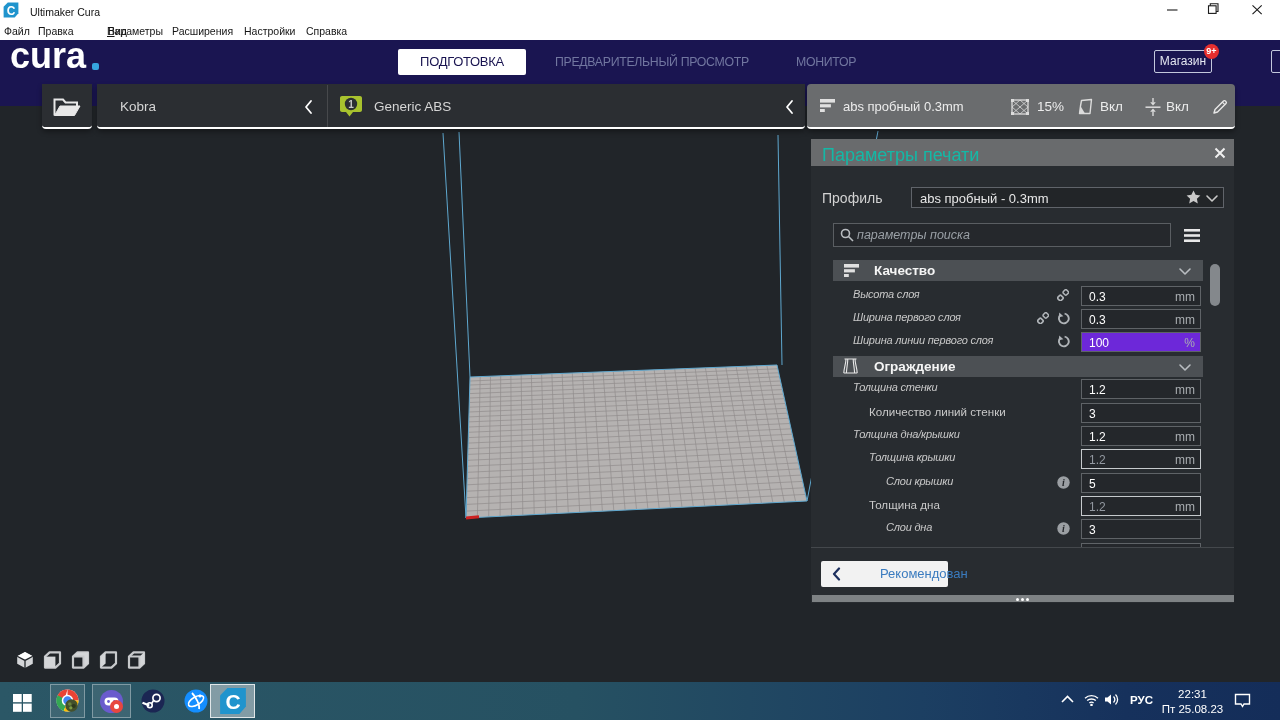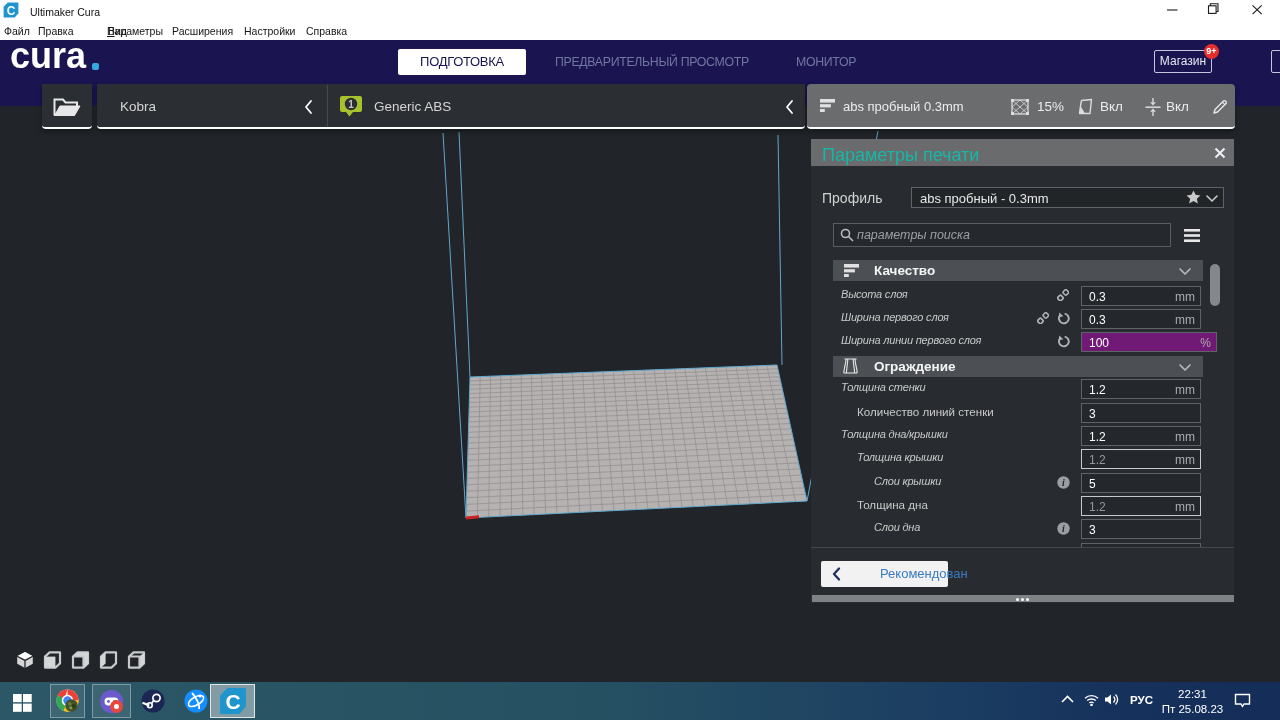--- a/index.html
+++ b/index.html
@@ -1,21 +1,21 @@
 <!DOCTYPE html>
 <html><head><meta charset="utf-8"><style>
 * { margin:0; padding:0; box-sizing:border-box; }
 html,body { width:1280px; height:720px; overflow:hidden; }
 body { font-family:"Liberation Sans", sans-serif; position:relative; background:#212529; }
 .abs { position:absolute; }
 .menuitem { position:absolute; top:25px; font-size:10.5px; color:#151515; }
 .tab { position:absolute; font-size:12.3px; letter-spacing:-0.3px; color:#7277a0; top:55px; }
 .hbtn { position:absolute; top:50px; height:23px; border:1px solid #c3c8dc; border-radius:2px; color:#e4e7f1; font-size:12px; text-align:center; }
 .toolbox { position:absolute; top:84px; height:45px; background:#2b2e32; border-bottom:2px solid #ffffff; border-radius:0 0 4px 4px; box-shadow:0 3px 5px rgba(0,0,0,0.35); }
-.rowlabel { position:absolute; font-size:12px; color:#c9c9c9; }
+.rowlabel { position:absolute; font-size:12px; color:#c9c9c9;margin-left:12px; }
 .tray { position:absolute; color:#ffffff; }
 </style></head><body>
 <div class="abs" style="left:0;top:0;width:1280px;height:40px;background:#ffffff;"></div>
 <svg class="abs" style="left:3px;top:2px;" width="16" height="16" viewBox="0 0 16 16">
     <path d="M4.8 0.6L15.4 0.6L15.4 11.2L11.7 15.4L0.6 15.4L0.6 4.8Z" fill="#2094cd"></path>
     <text x="8.0" y="12.5" font-family="Liberation Sans, sans-serif" font-size="12" font-weight="bold" fill="#ffffff" text-anchor="middle">C</text>
   </svg>
 <div class="abs" style="left:30px;top:6px;font-size:10.5px;color:#101010;">Ultimaker Cura</div>
 <svg class="abs" style="left:1160px;top:0px;" width="46" height="21" viewBox="0 0 46 21">
     <path d="M7 10H17.5" stroke="#1a1a1a" stroke-width="1.1"></path>
@@ -172,21 +172,21 @@
   </svg>
 <div class="abs" style="left:1081px; top:309px; width:120px; height:20px; background:#24272b; border:1px solid #5f6367;">
     <span style="position:absolute; left:7px; top:2.5px; font-size:12px; color:#ffffff;">0.3</span>
     <span style="position:absolute; right:5px; top:2.5px; font-size:12px; color:#a9adb1;">mm</span>
   </div>
 <div class="rowlabel abs" style="left:841px; top:334px; font-style:italic; font-size:11px; letter-spacing:-0.2px;">Ширина линии первого слоя</div>
 <svg class="abs" style="left:1057px;top:335px;" width="13" height="13" viewBox="0 0 13 13">
     <path d="M3.0 3.4A4.9 4.9 0 1 0 7.6 1.6" fill="none" stroke="#b0b4b8" stroke-width="1.9"></path>
     <path d="M2.2 0.6L1.8 5.2L6.4 4.2Z" fill="#b0b4b8"></path>
   </svg>
-<div class="abs" style="left:1081px; top:332px; width:136px; height:20px; background:#701a75; border:1px solid #5f6367;">
+<div class="abs" style="left:1081px; top:332px; width:120px; height:20px; background:#6d28d9; border:1px solid #5f6367;">
     <span style="position:absolute; left:7px; top:2.5px; font-size:12px; color:#ffffff;">100</span>
     <span style="position:absolute; right:5px; top:2.5px; font-size:12px; color:#a9adb1;">%</span>
   </div>
 <div class="rowlabel abs" style="left:841px; top:381px; font-style:italic; font-size:11px; letter-spacing:-0.2px;">Толщина стенки</div>
 <div class="abs" style="left:1081px; top:379px; width:120px; height:20px; background:#24272b; border:1px solid #5f6367;">
     <span style="position:absolute; left:7px; top:2.5px; font-size:12px; color:#ffffff;">1.2</span>
     <span style="position:absolute; right:5px; top:2.5px; font-size:12px; color:#a9adb1;">mm</span>
   </div>
 <div class="rowlabel abs" style="left:857px; top:405px; font-size:11.6px;">Количество линий стенки</div>
 <div class="abs" style="left:1081px; top:403px; width:120px; height:20px; background:#24272b; border:1px solid #5f6367;">

